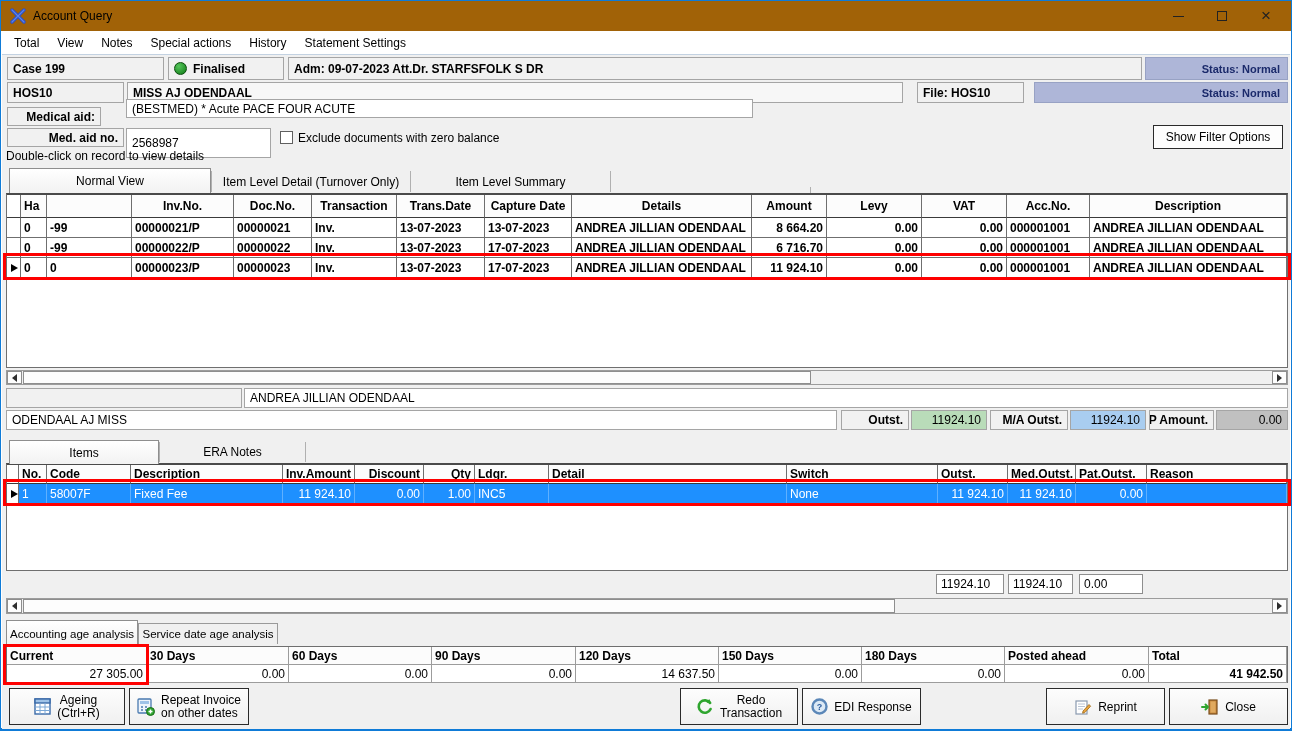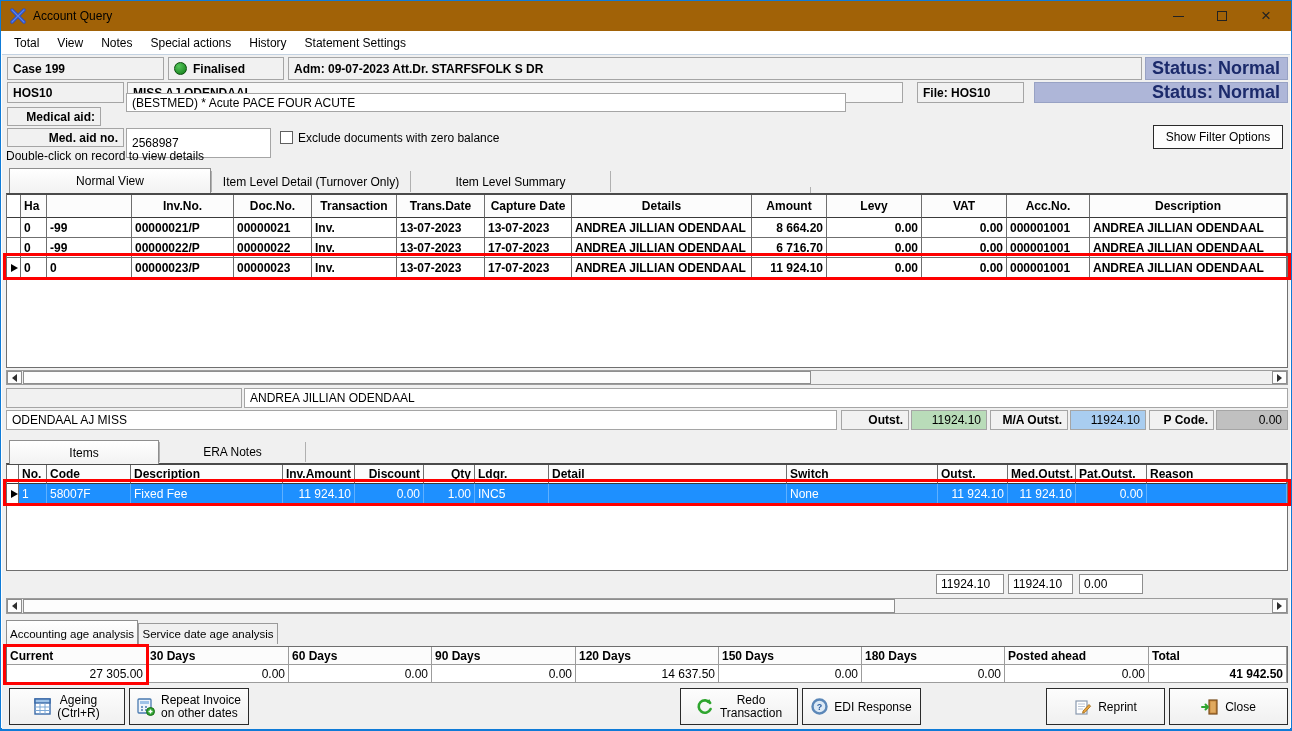--- a/index.html
+++ b/index.html
@@ -14,21 +14,21 @@
   .win-controls{position:absolute;right:3px;top:0;height:30px;display:flex}
   .win-btn{width:44px;height:30px;display:flex;align-items:center;justify-content:center;font-size:15px;color:#222}
   .menubar{position:absolute;left:0;top:30px;width:100%;height:23px;background:#fff;display:flex;align-items:center;padding-left:4px}
   .menu-item{font-size:12px;padding:0 9px;height:100%;display:flex;align-items:center;color:#000}
   .content{position:absolute;left:1px;top:53px;width:1288px;height:675px;background:#f0f0f0;border-top:1px solid #c3d2e2}
   
   .fld{position:absolute;background:#f1f1f1;border:1px solid #a5a5a5;font-weight:bold;font-size:12px;
     display:flex;align-items:center;padding:0 5px;white-space:nowrap;overflow:hidden;color:#000}
   .wfld{position:absolute;background:#fff;border:1px solid #a5a5a5;font-size:12px;
     display:flex;align-items:center;padding:0 5px;white-space:nowrap;overflow:hidden;color:#000}
-  .badge{position:absolute;background:#aeb6d8;border:1px solid #98a2c4;color:#1b2a6b;font-weight:bold;font-size:18px;
+  .badge{position:absolute;background:#aeb6d8;border:1px solid #98a2c4;color:#1b2a6b;font-weight:bold;font-size:11px;
     display:flex;align-items:center;justify-content:flex-end;padding:0 7px;white-space:nowrap}
   .rj{justify-content:flex-end}
   .hint{position:absolute;font-size:12px;color:#000;white-space:nowrap}
   
   .tab-sel{position:absolute;background:linear-gradient(#ffffff,#f2f2f2);border:1px solid #8e8e8e;border-bottom:none;
     display:flex;align-items:center;justify-content:center;font-size:12px;z-index:3;white-space:nowrap}
   .tab-uns{position:absolute;background:#f0f0f0;border-left:1px solid #b0b0b0;border-right:1px solid #b0b0b0;
     display:flex;align-items:center;justify-content:center;font-size:12px;white-space:nowrap}
   .tab-box{position:absolute;background:#f0f0f0;border:1px solid #9a9a9a;border-bottom:none;
     display:flex;align-items:center;justify-content:center;font-size:12px;white-space:nowrap}
@@ -110,21 +110,21 @@
   </div>
   <div class="fld" style="left:287px;top:56px;width:854px;height:23px">Adm: 09-07-2023 Att.Dr. STARFSFOLK S DR</div>
   <div class="badge" style="left:1144px;top:56px;width:143px;height:23px">Status: Normal</div>
 
   <div class="fld" style="left:6px;top:81px;width:117px;height:21px">HOS10</div>
   <div class="fld" style="left:126px;top:81px;width:776px;height:21px;background:#f7f7f7">MISS AJ ODENDAAL</div>
   <div class="fld" style="left:916px;top:81px;width:107px;height:21px">File: HOS10</div>
   <div class="badge" style="left:1033px;top:81px;width:254px;height:21px">Status: Normal</div>
 
   <div class="fld rj" style="left:6px;top:106px;width:94px;height:19px">Medical aid:</div>
-  <div class="wfld" style="left:125px;top:92px;width:720px;height:19px">(BESTMED) * Acute PACE FOUR ACUTE</div>
+  <div class="wfld" style="left:125px;top:98px;width:627px;height:19px">(BESTMED) * Acute PACE FOUR ACUTE</div>
   <div class="fld rj" style="left:6px;top:127px;width:117px;height:19px">Med. aid no.</div>
   <div class="wfld" style="left:125px;top:127px;width:145px;height:30px">2568987</div>
   <div class="chk" style="left:279px;top:130px"></div>
   <div class="hint" style="left:297px;top:130px">Exclude documents with zero balance</div>
   <div class="btn" style="left:1152px;top:124px;width:130px;height:24px">Show Filter Options</div>
   <div class="hint" style="left:5px;top:148px">Double-click on record to view details</div>
 
   <div class="tab-sel" style="left:8px;top:167px;width:202px;height:25px">Normal View</div>
   <div class="tab-uns" style="left:210px;top:170px;width:200px;height:21px">Item Level Detail (Turnover Only)</div>
   <div class="tab-uns" style="left:410px;top:170px;width:200px;height:21px;border-left:none">Item Level Summary</div>
@@ -210,21 +210,21 @@
   </div>
 
   <div class="fld" style="left:5px;top:387px;width:236px;height:20px"></div>
   <div class="wfld" style="left:243px;top:387px;width:1044px;height:20px">ANDREA JILLIAN ODENDAAL</div>
 
   <div class="wfld" style="left:5px;top:409px;width:831px;height:20px">ODENDAAL AJ MISS</div>
   <div class="fld rj" style="left:840px;top:409px;width:68px;height:20px">Outst.</div>
   <div class="wfld rj" style="left:910px;top:409px;width:76px;height:20px;background:#b9dcb9">11924.10</div>
   <div class="fld rj" style="left:989px;top:409px;width:78px;height:20px">M/A Outst.</div>
   <div class="wfld rj" style="left:1069px;top:409px;width:76px;height:20px;background:#a9cdf0">11924.10</div>
-  <div class="fld rj" style="left:1148px;top:409px;width:65px;height:20px">P Code.</div>
+  <div class="fld rj" style="left:1148px;top:409px;width:65px;height:20px">P Amount.</div>
   <div class="wfld rj" style="left:1215px;top:409px;width:72px;height:20px;background:#c0c0c0">0.00</div>
 
   <div class="tab-sel" style="left:8px;top:439px;width:150px;height:24px">Items</div>
   <div class="tab-uns" style="left:158px;top:441px;width:147px;height:20px">ERA Notes</div>
 
   <div class="gridbox" style="left:5px;top:462px;width:1282px;height:108px;border-top:2px solid #4a4a4a">
     <div class="grid it-cols hdr" style="top:0;height:19px">
       <div class="c selc"></div>
       <div class="c">No.</div>
       <div class="c">Code</div>

